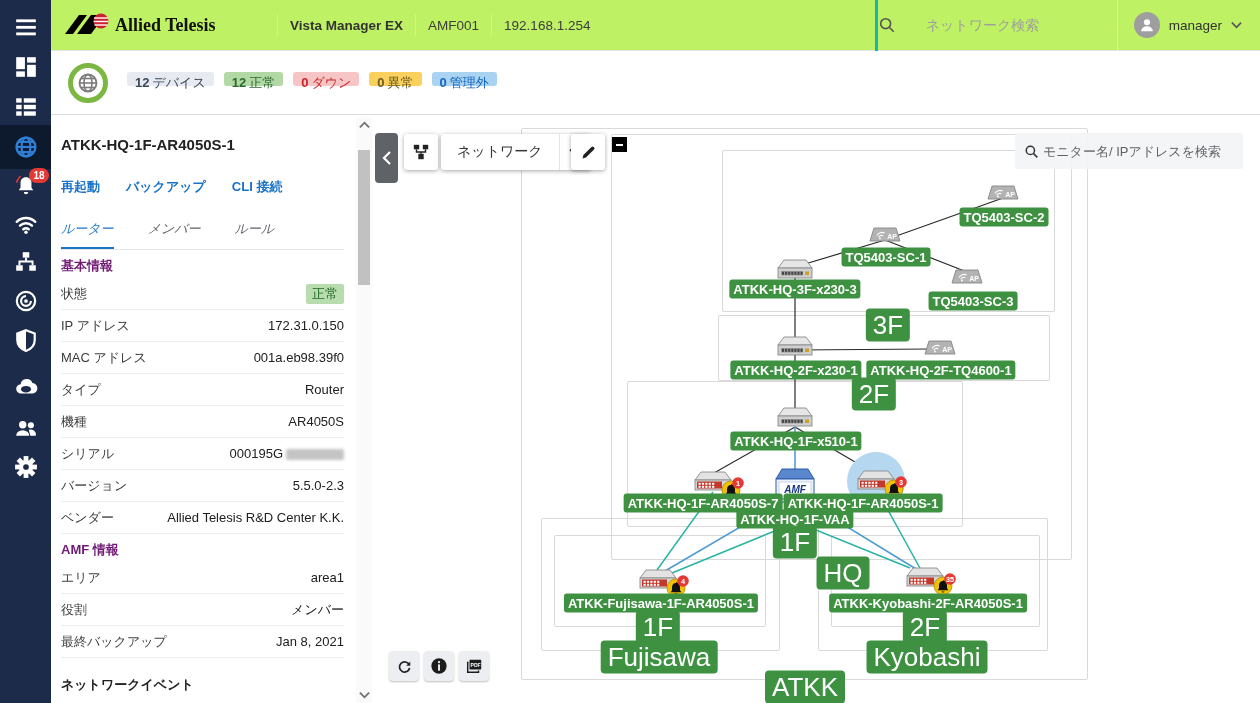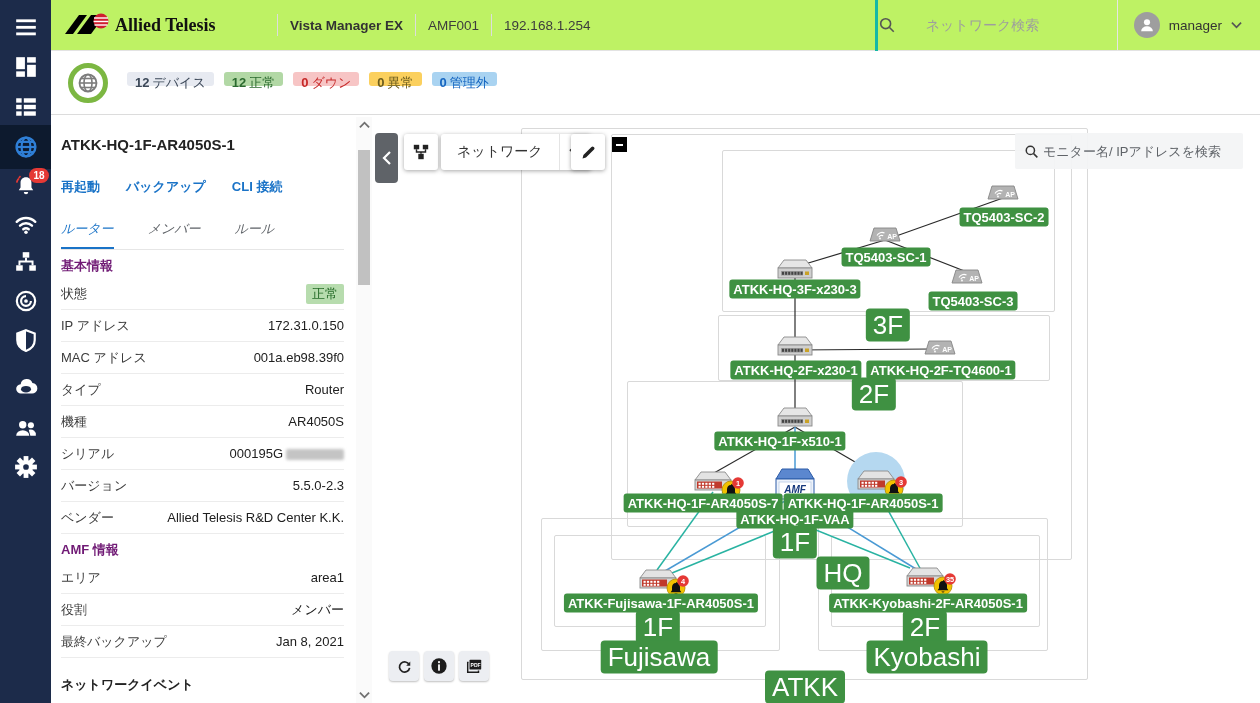--- a/index.html
+++ b/index.html
@@ -520,21 +520,21 @@
         </g>
       </g>
     </svg>
   <div class="map-labels" id="map-labels">
       <div class="dev-label" style="left: 632px; top: 102px;">TQ5403-SC-2</div>
       <div class="dev-label" style="left: 514px; top: 142px;">TQ5403-SC-1</div>
       <div class="dev-label" style="left: 423px; top: 174px;">ATKK-HQ-3F-x230-3</div>
       <div class="dev-label" style="left: 601px; top: 186px;">TQ5403-SC-3</div>
       <div class="dev-label" style="left: 424px; top: 255px;">ATKK-HQ-2F-x230-1</div>
       <div class="dev-label" style="left: 569px; top: 255px;">ATKK-HQ-2F-TQ4600-1</div>
-      <div class="dev-label" style="left: 408px; top: 326px;">ATKK-HQ-1F-x510-1</div>
+      <div class="dev-label" style="left: 424px; top: 326px;">ATKK-HQ-1F-x510-1</div>
       <div class="dev-label" style="left: 331px; top: 388px;">ATKK-HQ-1F-AR4050S-7</div>
       <div class="dev-label" style="left: 423px; top: 404px;">ATKK-HQ-1F-VAA</div>
       <div class="dev-label" style="left: 491px; top: 388px;">ATKK-HQ-1F-AR4050S-1</div>
       <div class="dev-label" style="left: 289px; top: 488px;">ATKK-Fujisawa-1F-AR4050S-1</div>
       <div class="dev-label" style="left: 556px; top: 488px;">ATKK-Kyobashi-2F-AR4050S-1</div>
       <div class="big-label" style="left: 516px; top: 210px;">3F</div>
       <div class="big-label" style="left: 502px; top: 279px;">2F</div>
       <div class="big-label" style="left: 423px; top: 427px;">1F</div>
       <div class="big-label" style="left: 471px; top: 458px;">HQ</div>
       <div class="big-label" style="left: 286px; top: 512px;">1F</div>

